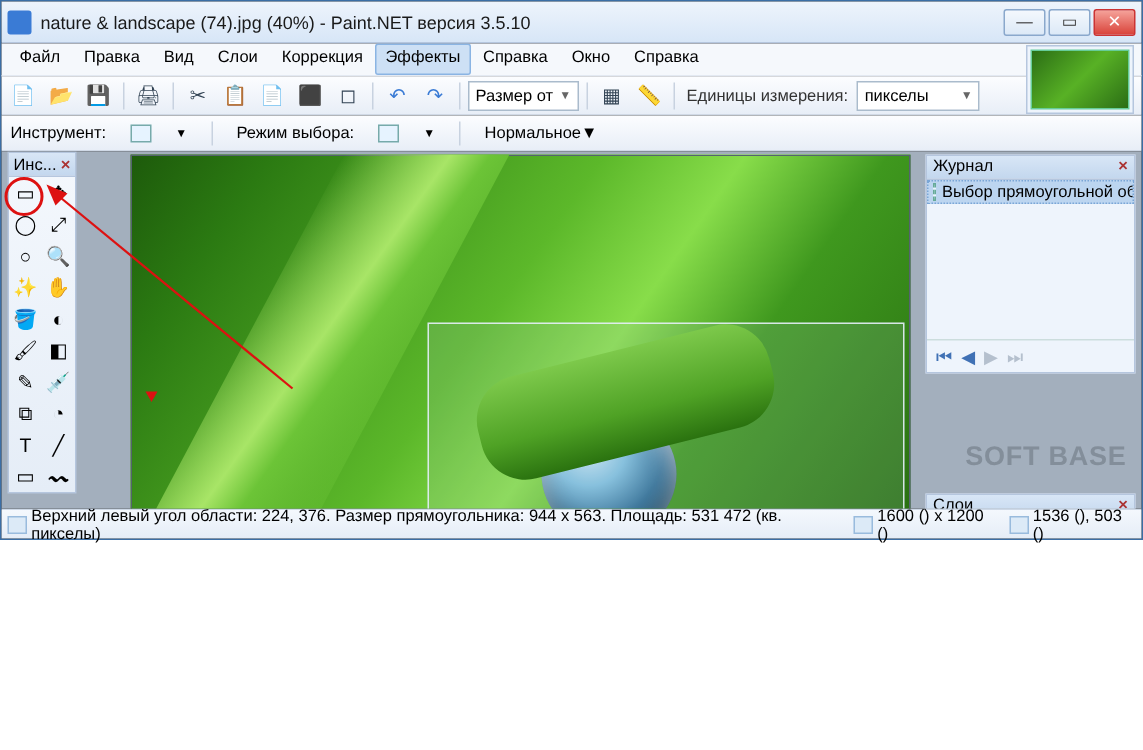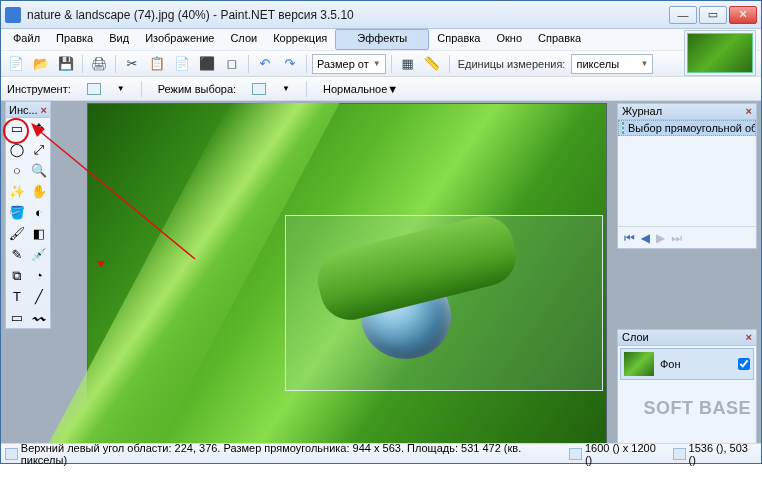--- a/index.html
+++ b/index.html
@@ -1,28 +1,28 @@
 <!DOCTYPE html>
 <html><head>
 <meta charset="utf-8">
 <style>
 * { box-sizing: border-box; margin: 0; padding: 0; font-family: Tahoma, Arial, sans-serif; font-size: 11px; }
 html, body { width: 762px; height: 500px; overflow: hidden; background: #fff; }
 
-.window { width: 762px; height: 464px; border: 1px solid #3b6ea5; background: #000000; display: flex; flex-direction: column; }
+.window { width: 762px; height: 360px; border: 1px solid #3b6ea5; background: #000000; display: flex; flex-direction: column; }
 .titlebar { height: 28px; background: linear-gradient(#eef4fc, #d7e6f7); display: flex; align-items: center; padding: 0 4px; border-bottom: 1px solid #b5c6de; }
 .titlebar .icon { width: 16px; height: 16px; background: #3a7bd5; border-radius: 2px; margin-right: 6px; }
 .titlebar .title { flex: 1; color: #1a1a1a; font-size: 12px; }
 .titlebar .winbtns { display: flex; gap: 2px; }
 .titlebar .winbtn { width: 28px; height: 18px; border: 1px solid #8aa8cc; border-radius: 2px; background: linear-gradient(#f4f8fd,#dce9f7); display:flex; align-items:center; justify-content:center; font-size:11px; color:#333; cursor:pointer;}
 .titlebar .winbtn.close { background: linear-gradient(#f5a29a,#d9433a); color:#fff; border-color:#c33; }
 
 .menubar { height: 22px; background: #f5f8fc; display: flex; align-items: stretch; padding: 0 4px; border-bottom: 1px solid #e3e9f2; }
 .menubar .mitem { padding: 3px 8px; cursor:pointer; }
-.menubar .mitem.active { background:#cde0f5; border:1px solid #8ab4e3; border-radius:2px; padding:2px 21px;}
+.menubar .mitem.active { background:#cde0f5; border:1px solid #8ab4e3; border-radius:2px; padding:2px 6px;}
 .menubar .thumbwrap { margin-left:auto; width:72px; height:46px; position:absolute; right:6px; top:30px; background:#eef4fc; border:1px solid #b5c6de; padding:2px; z-index:5;}
 .menubar .thumbwrap .thumb { width:66px; height:40px; background: linear-gradient(135deg,#2b6e15 0%,#58b125 50%,#2b6e15 100%); border:1px solid #6c9;}
 
 .toolbar { height: 26px; background: linear-gradient(#fcfdff,#e8eef7); border-bottom:1px solid #d0d9e6; display:flex; align-items:center; padding:0 4px; gap:3px;}
 .toolbar .tb { width:22px; height:22px; display:flex; align-items:center; justify-content:center; font-size:13px; color:#345; cursor:pointer; border-radius:2px;}
 .toolbar .sep { width:1px; height:18px; background:#c8d2e0; margin:0 2px;}
 .toolbar .combo { height:20px; border:1px solid #abc; background:#fff; display:flex; align-items:center; padding:0 4px; gap:4px; font-size:11px;}
 .toolbar .combo .arr { font-size:8px; color:#666;}
 .toolbar .lbl { font-size:11px; color:#333; padding:0 3px;}
 
@@ -82,21 +82,20 @@
       <div class="winbtn">—</div>
       <div class="winbtn">▭</div>
       <div class="winbtn close">✕</div>
     </div>
   </div>
 
   <div class="menubar">
     <div class="mitem">Файл</div>
     <div class="mitem">Правка</div>
     <div class="mitem">Вид</div>
-    <div class="mitem">Изображение</div>
     <div class="mitem">Слои</div>
     <div class="mitem">Коррекция</div>
     <div class="mitem active">Эффекты</div>
     <div class="mitem">Справка</div>
     <div class="mitem">Окно</div>
     <div class="mitem">Справка</div>
     <div class="thumbwrap">
         <div class="thumb"></div>
       </div>
   </div>

